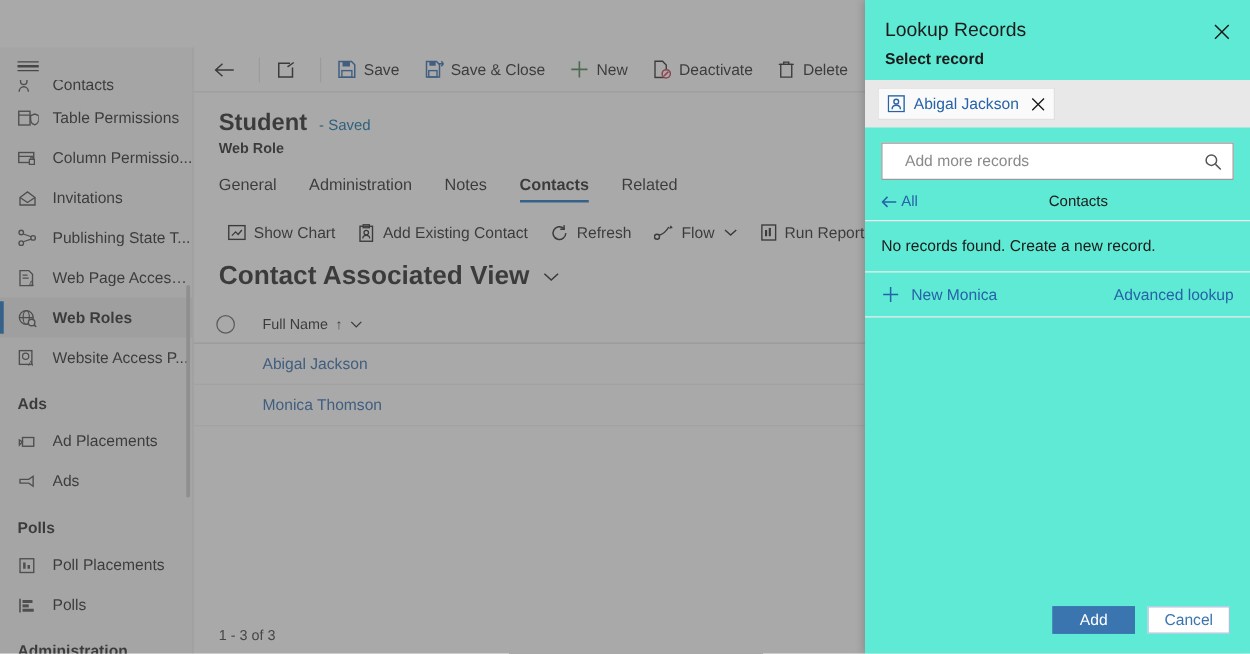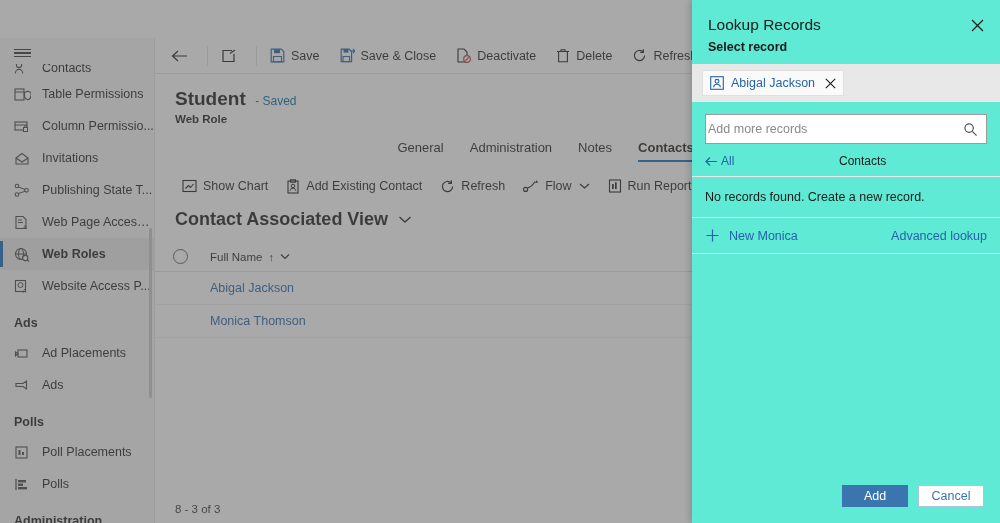--- a/index.html
+++ b/index.html
@@ -86,21 +86,21 @@
     font-size: 12.5px; color: #1b1b1b; cursor: pointer; white-space: nowrap;
   }
   .cmd .gi { margin-right: 6px; display: flex; align-items: center; }
   .cmdsep { width: 1px; height: 20px; background: #e1e1e1; margin: 0 3px; }
 
   .rec-header { padding: 14px 0 0 20px; }
   .rec-title { font-size: 19px; font-weight: bold; color: #1b1b1b; display: inline-block; }
   .rec-saved { font-size: 12px; color: #0369a1; margin-left: 5px; }
   .rec-sub { font-size: 11.5px; color: #1b1b1b; font-weight: bold; margin-top: 3px; }
 
-  .tabs { display: flex; padding-left: 20px; margin-top: 11px; gap: 0; justify-content: center; }
+  .tabs { display: flex; padding-left: 20px; margin-top: 11px; gap: 0; }
   .tab {
     font-size: 13px; color: #1b1b1b; padding: 4px 13px 9px 13px;
     cursor: pointer; position: relative; white-space: nowrap;
   }
   .tab:first-child { padding-left: 0; }
   .tab.active { font-weight: bold; }
   .tab.active::after {
     content: ""; position: absolute; left: 13px; right: 13px; bottom: 2px;
     height: 2px; background: #0f6cbd;
   }
@@ -109,21 +109,21 @@
   .subcmd {
     display: flex; align-items: center; padding-left: 18px;
     height: 34px; margin-top: 5px;
   }
   .subcmd .cmd { height: 34px; padding: 0 9px; }
 
   .viewsel {
     display: flex; align-items: center; padding-left: 20px; margin-top: 6px;
     cursor: pointer;
   }
-  .viewsel .vt { font-size: 18px; font-weight: bold; color: #1b1b1b; }
+  .viewsel .vt { font-size: 21px; font-weight: bold; color: #1b1b1b; }
   .viewsel .chev { margin-left: 10px; color: #1b1b1b; }
 
   .grid { margin-top: 12px; }
   .grid-head {
     display: flex; align-items: center; height: 30px;
     border-bottom: 1px solid #e0e0e0; padding-left: 18px;
   }
   .selcircle {
     width: 15px; height: 15px; border: 1.4px solid #5c5c5c; border-radius: 50%;
     margin-right: 22px; cursor: pointer; flex: none;
@@ -173,21 +173,21 @@
     background: #fafafa; border: 1px solid #e0e0e0; height: 26px;
     display: flex; align-items: center; padding: 0 4px 0 7px; gap: 7px;
     cursor: pointer;
   }
   .chip .chiplabel { font-size: 12.5px; color: #2663a8; }
   .chip .chipx { font-size: 13px; color: #1b1b1b; padding: 0 3px; cursor: pointer; }
 
   .searchwrap { padding: 12px 13px 0 13px; }
   .searchbox {
     height: 30px; border: 1px solid #9a9a9a; display: flex; align-items: center;
-    padding: 0 8px 0 2px; background: #fff;
+    padding: 0 8px 0 18px; background: #fff;
   }
   .searchbox input {
     flex: 1; border: none; outline: none; font-size: 12.5px;
     font-family: "Liberation Sans", sans-serif; color: #1b1b1b; background: transparent;
   }
   .searchbox input::placeholder { color: #8a8a8a; }
 
   .panel-navrow {
     display: flex; align-items: center; padding: 10px 13px 8px 13px;
     border-bottom: 1px solid #ebebeb; position: relative;
@@ -415,20 +415,28 @@
           <svg width="15" height="15" viewBox="0 0 15 15">
               <path d="M1.2 1.2h8l2.4 2.4v10H1.2z" fill="none" stroke="#2663a8" stroke-width="1.2"></path>
               <rect x="3.5" y="1.2" width="5" height="3.4" fill="#2663a8"></rect>
               <rect x="3" y="8.5" width="6.6" height="5.1" fill="none" stroke="#2663a8" stroke-width="1.1"></rect>
               <path d="M10.5 3h4M13 1l2 2-2 2" stroke="#2663a8" stroke-width="1.1" fill="none"></path>
             </svg>
         </span>
         <span>Save &amp; Close</span>
       </div>
 
+      <div class="cmd">
+        <span class="gi">
+          <svg width="15" height="15" viewBox="0 0 15 15">
+              <path d="M7.5 1v13M1 7.5h13" stroke="#3a7d44" stroke-width="1.3"></path>
+            </svg>
+        </span>
+        <span>New</span>
+      </div>
 
       <div class="cmd">
         <span class="gi">
           <svg width="15" height="15" viewBox="0 0 15 15">
               <path d="M2 1h6l3 3v10H2z" fill="none" stroke="#1b1b1b" stroke-width="1.1"></path>
               <circle cx="11" cy="11" r="3.3" fill="#fff" stroke="#c4314b" stroke-width="1.2"></circle>
               <path d="M9.3 12.7l3.4-3.4" stroke="#c4314b" stroke-width="1.2"></path>
             </svg>
         </span>
         <span>Deactivate</span>
@@ -570,21 +578,21 @@
       <div class="grid-row">
         <div class="cellpad"></div>
         <div class="grid-link">Abigal Jackson</div>
       </div>
       <div class="grid-row">
         <div class="cellpad"></div>
         <div class="grid-link">Monica Thomson</div>
       </div>
     </div>
 
-    <div class="pager">8 - 3 of 3</div>
+    <div class="pager">1 - 3 of 3</div>
   </div>
 
   <div class="dim"></div>
 
   <div class="panel">
 
     <div class="panel-head">
       <div class="panel-title">Lookup Records</div>
       <div class="panel-sub">Select record</div>
       <div class="panel-close">

